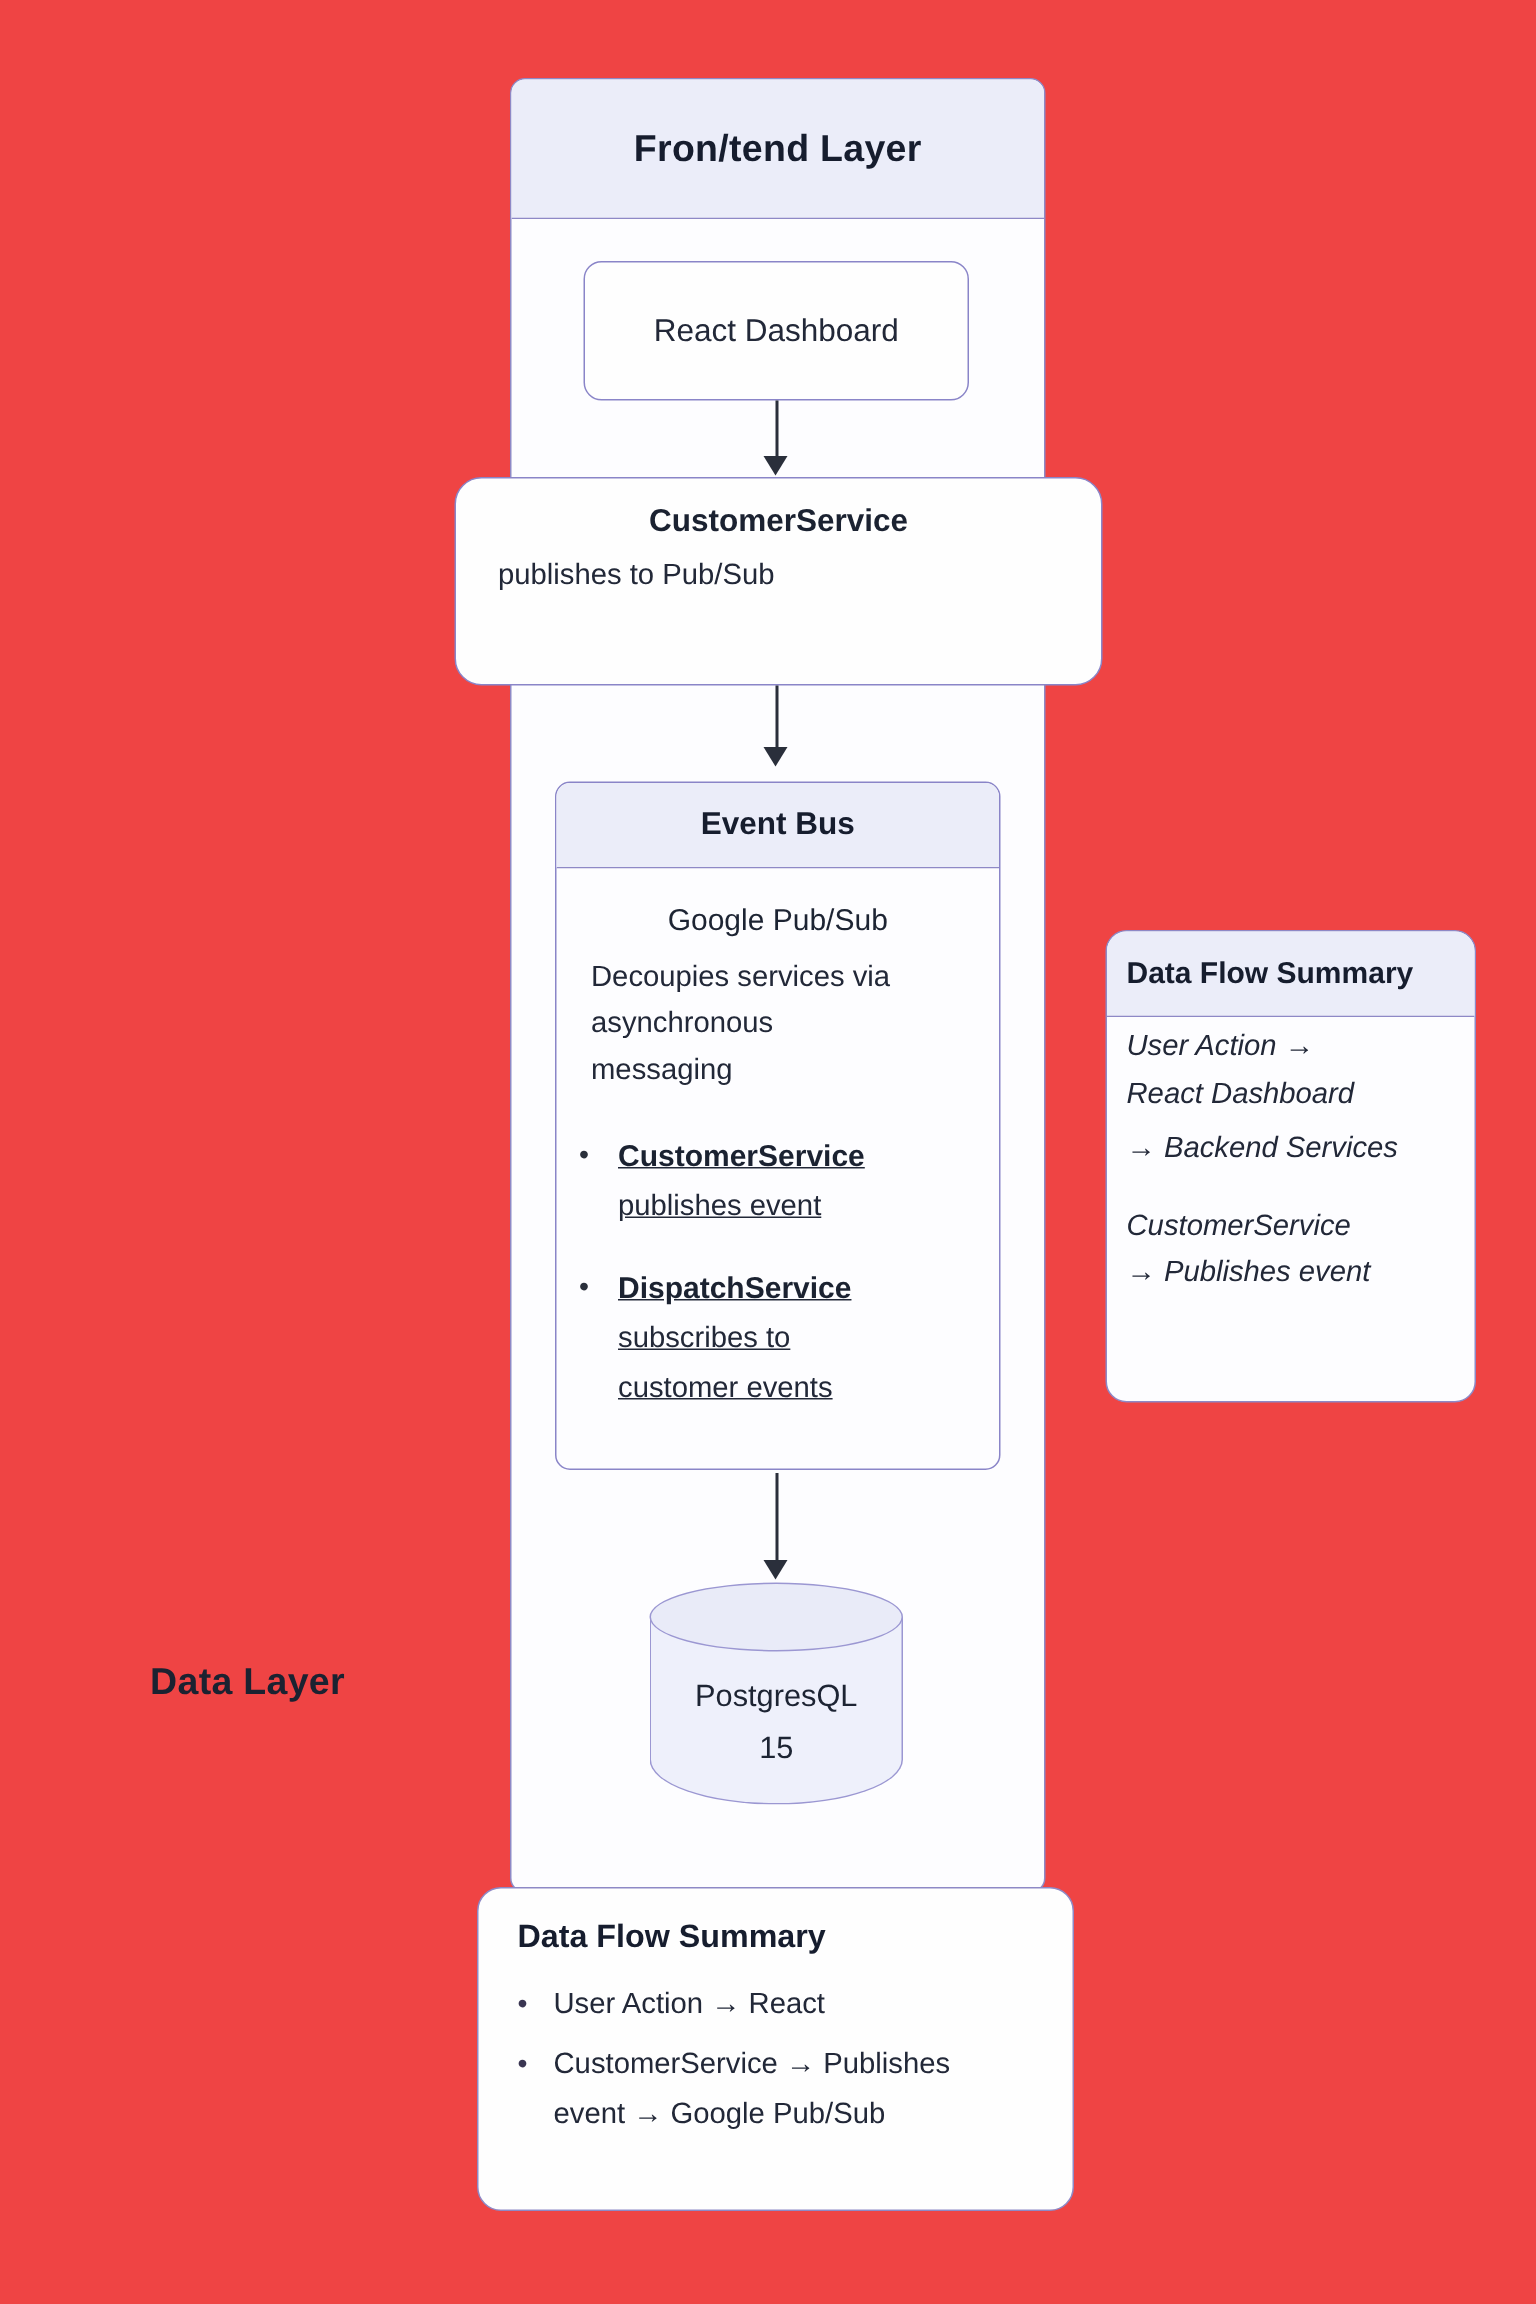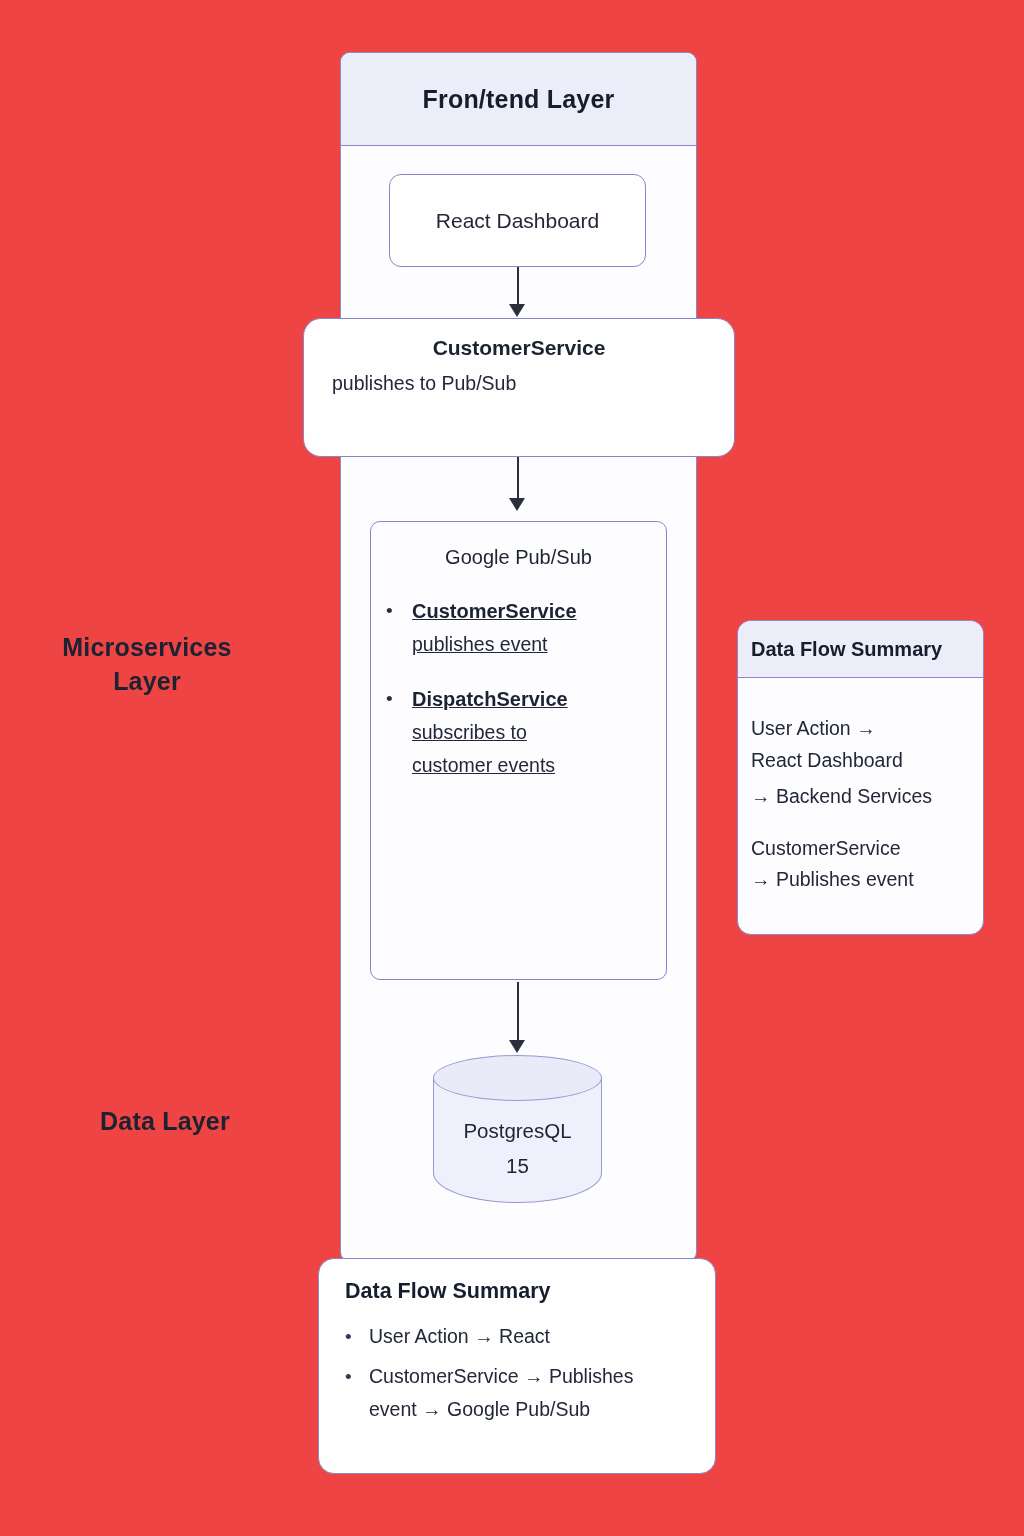--- a/index.html
+++ b/index.html
@@ -87,21 +87,21 @@
   .side-summary{
     position:absolute;left:737px;top:620px;width:247px;height:315px;
     background:#fdfdff;border:1.6px solid #8e89c6;border-radius:14px;
     box-sizing:border-box;z-index:2;
   }
   .side-header{
     height:56px;background:#ebedf9;border-bottom:1.6px solid #8e89c6;
     border-radius:13px 13px 0 0;display:flex;align-items:center;
     padding-left:13px;font-size:20px;font-weight:600;color:#161d2e;
   }
-  .side-body{padding:35px 10px 0 13px;font-size:19.5px;line-height:31.5px;color:#222838;}
+  .side-body{padding:4px 10px 0 13px;font-size:19.5px;line-height:31.5px;color:#222838;font-style:italic;}
   .side-gap-sm{margin-top:5px;}
   .side-group2{margin-top:20px;}
   .side-gap-md{margin-top:8px;}
   
   .bottom-summary{
     position:absolute;left:318px;top:1258px;width:398px;height:216px;
     background:#fefefe;border:1.6px solid #8e89c6;border-radius:16px;
     box-sizing:border-box;z-index:5;padding:20px 20px 0 26px;
   }
   .bottom-title{font-size:21.5px;font-weight:700;color:#161d2e;margin-bottom:16px;}
@@ -127,21 +127,27 @@
 
   <div class="node-box customer-box">
     <div class="customer-title">CustomerService</div>
     <div class="customer-line">publishes to Pub/Sub</div>
   </div>
 
   <div class="vline" style="left:517px;top:457px;height:43px;"></div>
   <div class="arrowhead" style="left:509px;top:498px;"></div>
 
   <div class="node-box eventbus-box">
+    <div class="eventbus-header">Event Bus</div>
     <div class="eventbus-subtitle">Google Pub/Sub</div>
+    <div class="eventbus-desc">
+      <div>Decoupies services via</div>
+      <div>asynchronous</div>
+      <div>messaging</div>
+    </div>
     <div class="eb-bullets">
       <div class="eb-bullet">
         <div class="eb-dot">•</div>
         <div class="eb-bullet-text">
           <span class="eb-bullet-name">CustomerService</span>
           <span>publishes event</span>
         </div>
       </div>
       <div class="eb-bullet">
         <div class="eb-dot">•</div>
@@ -156,21 +162,20 @@
   <div class="vline" style="left:517px;top:982px;height:58px;"></div>
   <div class="arrowhead" style="left:509px;top:1040px;"></div>
 
   <div class="db-cyl">
     <div class="db-body"></div>
     <div class="db-top"></div>
     <div class="db-text db-name">PostgresQL</div>
     <div class="db-text db-version">15</div>
   </div>
 
-  <div class="layer-label label-micro">Microservices Layer</div>
   <div class="layer-label label-data">Data Layer</div>
 
   <div class="side-summary">
     <div class="side-header">Data Flow Summary</div>
     <div class="side-body">
       <div>User Action →</div>
       <div>React Dashboard</div>
       <div class="side-gap-sm">→ Backend Services</div>
       <div class="side-group2">CustomerService</div>
       <div>→ Publishes event</div>

